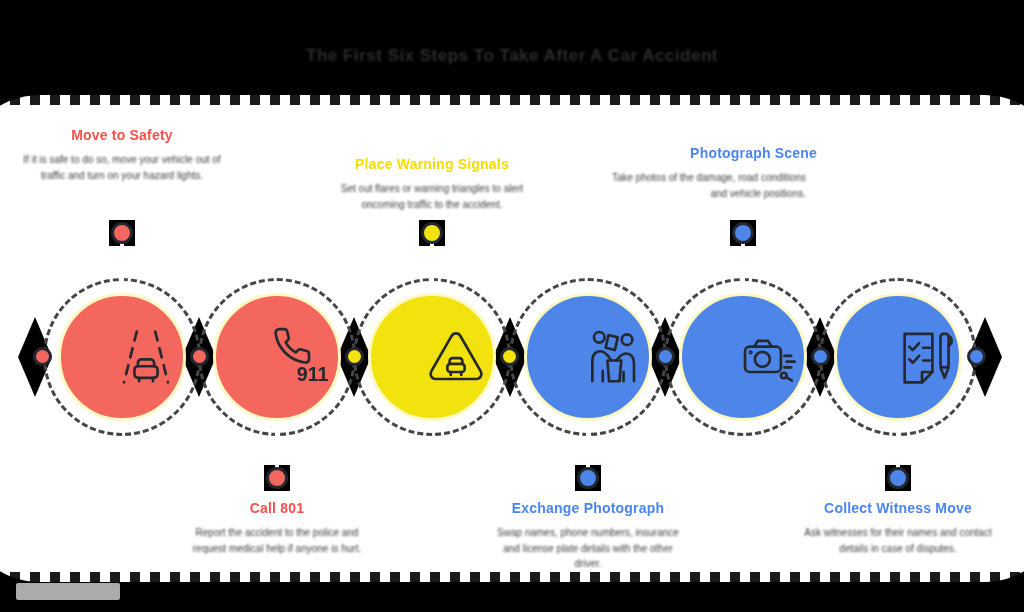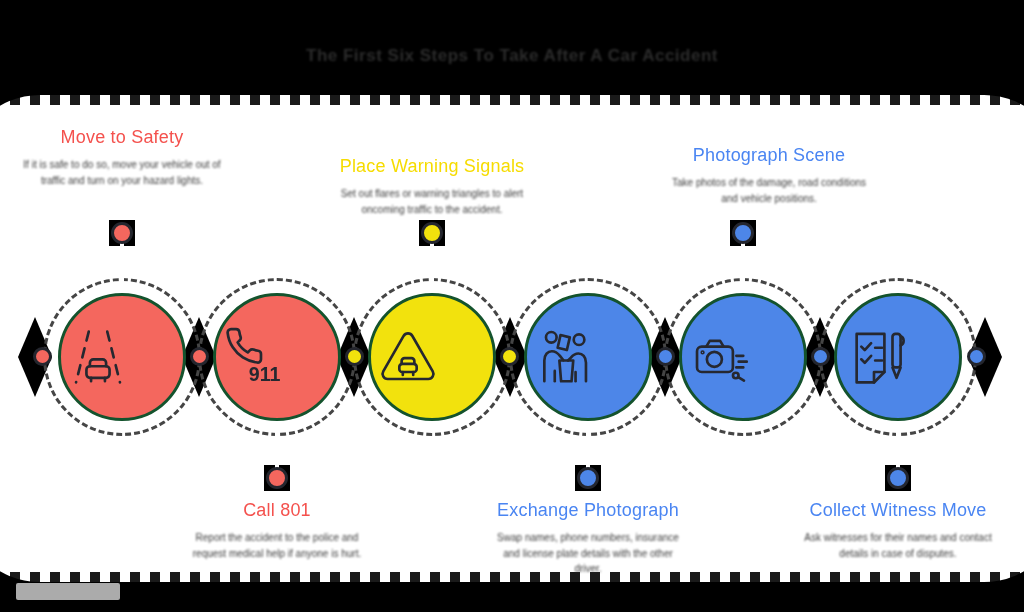--- a/index.html
+++ b/index.html
@@ -13,27 +13,27 @@
   .gap-diamond{position:absolute;width:34px;height:80px;background:#000;top:317px;
         clip-path:polygon(50% 0,100% 50%,50% 100%,0 50%);}
   .dot-square{position:absolute;width:26px;height:26px;background:#000;}
   .ring{position:absolute;width:158px;height:158px;top:278px;box-sizing:border-box;
         border:3px dashed #454545;border-radius:50%;}
   .stem{position:absolute;width:4px;background:#fff;z-index:4;}
   .stem-dot{position:absolute;width:16px;height:16px;border:3px solid #24262e;
         border-radius:50%;z-index:5;}
   .link-dot{position:absolute;width:13px;height:13px;border:3px solid #24262e;
         border-radius:50%;top:347px;z-index:6;}
-  .circle{position:absolute;width:122px;height:122px;top:293px;border:3px solid #14532d;
-        border-radius:50%;display:flex;align-items:center;justify-content:flex-start;z-index:5;}
+  .circle{position:absolute;width:122px;height:122px;top:293px;border:3px solid #fef9c3;
+        border-radius:50%;display:flex;align-items:center;justify-content:flex-end;z-index:5;}
   .red-bg{background:#f4675e;}
   .yellow-bg{background:#f2e20d;}
   .blue-bg{background:#4d86e8;}
   .step-text{position:absolute;width:220px;text-align:center;z-index:7;}
-  .step-label{font-size:18px;font-weight:normal;letter-spacing:.2px;filter:blur(.45px);}
+  .step-label{font-size:14px;font-weight:bold;letter-spacing:.2px;filter:blur(.45px);}
   .red-text{color:#f4514d;}
   .yellow-text{color:#f6dc00;}
   .blue-text{color:#4a85f2;}
   .step-desc{margin:9px auto 0;width:198px;font-size:10px;line-height:1.55;color:#3c3c3c;
         filter:blur(1.15px);}
   .title{position:absolute;left:0;top:46px;width:1024px;text-align:center;color:#2c2c2c;
         font-size:17px;font-weight:bold;letter-spacing:.5px;filter:blur(1.1px);z-index:2;}
   .watermark{position:absolute;left:16px;top:583px;width:104px;height:17px;background:#ababab;
         border-radius:2px;z-index:8;}
   svg{display:block;}
@@ -156,21 +156,21 @@
           <rect x="13" y="23" width="31" height="22" rx="4"></rect>
           <path d="M21 23 l3 -5 h9 l3 5"></path>
           <circle cx="28" cy="34" r="6.5"></circle>
           <circle cx="17.8" cy="28" r="0.7"></circle>
           <path d="M47 31 h6 M49 36 h7 M47 41 h6"></path>
           <circle cx="46.5" cy="48" r="2.4"></circle>
           <path d="M48.6 49.4 l5 3"></path>
         </g>
       </svg>
     </div>
-    <div class="step-text" style="left:659px;top:145px;">
+    <div class="step-text" style="left:597px;top:145px;text-align:right;">
       <div class="step-label blue-text">Photograph Scene</div>
       <div class="step-desc">Take photos of the damage, road conditions and vehicle positions.</div>
     </div>
   </div>
 
   <div>
     <div class="ring" style="left:819px;"></div>
     <div class="dot-square" style="left:885px;top:465px;"></div>
     <div class="stem" style="left:896px;top:420px;height:56px;"></div>
     <div class="stem-dot blue-bg" style="left:887px;top:467px;"></div>

